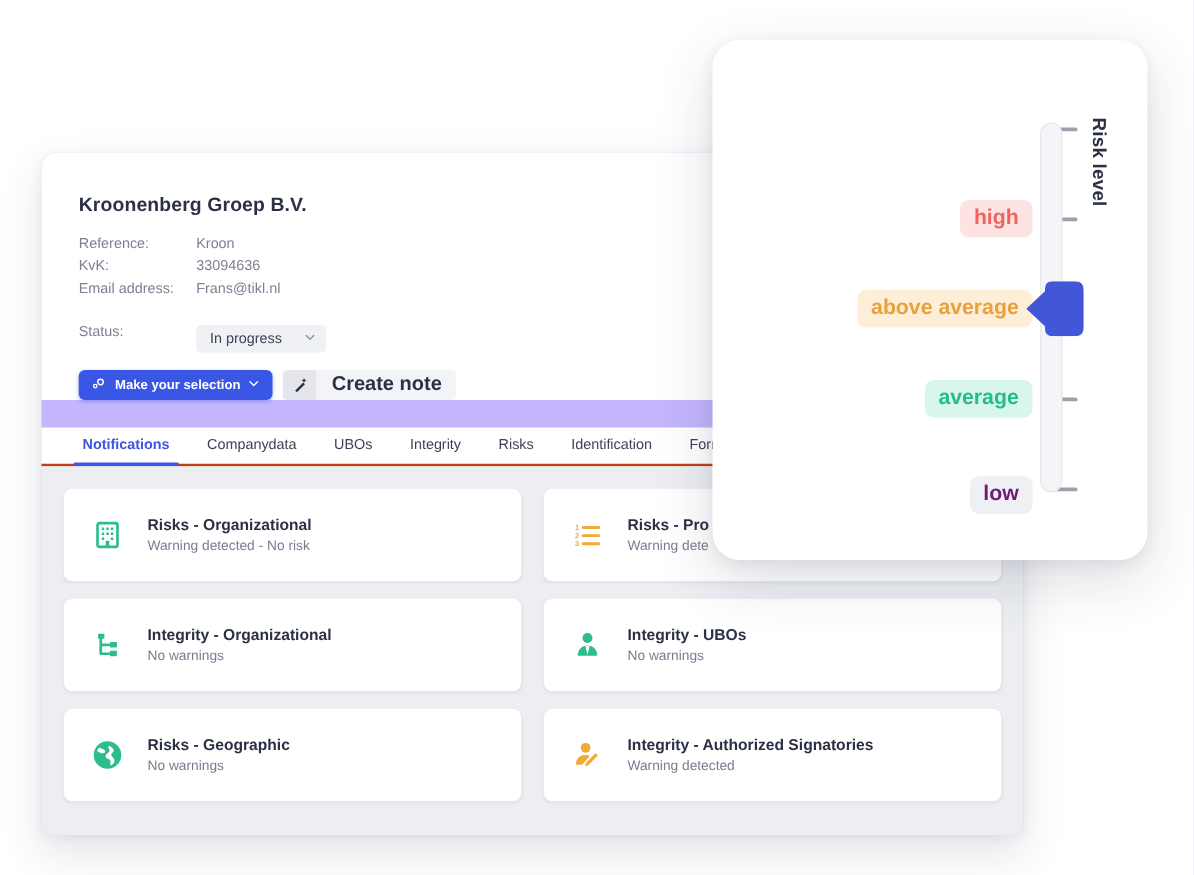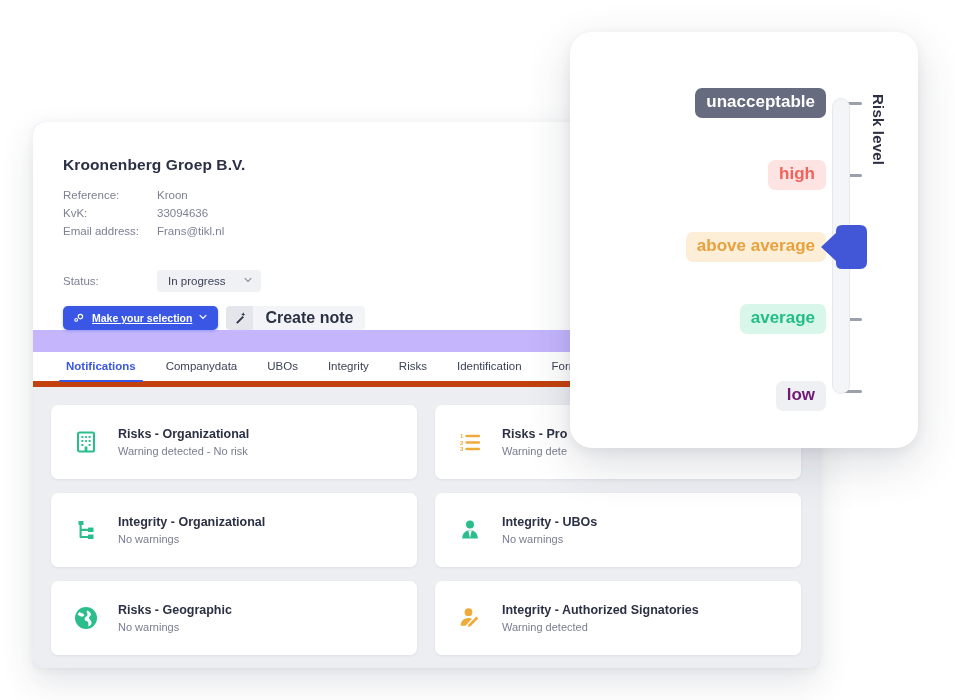--- a/index.html
+++ b/index.html
@@ -52,22 +52,21 @@
     display: flex;
     font-size: 11.5px;
     color: #7c8194;
     line-height: 18px;
   }
   .meta-label { width: 94px; flex: none; }
   .meta-value { color: #7c8194; }
 
   #status-row {
     display: flex;
-    align-items: center;
-    margin-top: 30px;
+    margin-top: 20px;
     font-size: 11.5px;
     color: #7c8194;
   }
   #status-label { width: 94px; flex: none; }
   #status-select {
     background: #f0f1f5;
     border-radius: 4px;
     padding: 5px 9px 5px 11px;
     display: flex;
     align-items: center;
@@ -94,21 +93,20 @@
     border-radius: 5px;
     height: 24px;
     display: flex;
     align-items: center;
     gap: 7px;
     padding: 0 11px;
     font-size: 10.5px;
     font-weight: bold;
     cursor: pointer;
     box-shadow: 0 1px 3px rgba(58,86,228,0.33);
-    text-decoration: underline;
   }
   #create-note-group {
     display: flex;
     align-items: stretch;
     height: 24px;
     border-radius: 4px;
     overflow: hidden;
   }
   #wand-box {
     background: #e4e6eb;
@@ -129,21 +127,21 @@
     cursor: pointer;
   }
 
   
   #tabs {
     display: flex;
     align-items: flex-end;
     gap: 0;
     padding: 0 18px;
     margin-top: 22px;
-    border-bottom: 6px solid #c2410c;
+    border-bottom: 2px solid #c2410c;
     background: #ffffff;
   }
   .tab {
     padding: 8px 15px 9px 15px;
     font-size: 11.5px;
     color: #3c4257;
     cursor: pointer;
     white-space: nowrap;
     position: relative;
     font-weight: normal;
@@ -463,21 +461,20 @@
 
       </div>
     </div>
   </div>
 </div>
 
 <div id="risk-panel">
   <div id="risk-scale">
 
     <div class="risk-level-row" id="lvl-0" style="top: 71px;">
-      <span class="risk-pill" id="pill-0" style="color: rgb(255, 255, 255); background: rgb(102, 107, 128);">unacceptable</span>
       <span class="risk-tick"></span>
     </div>
 
     <div class="risk-level-row" id="lvl-1" style="top: 143px;">
       <span class="risk-pill" id="pill-1" style="color: rgb(240, 99, 92); background: rgb(253, 228, 226);">high</span>
       <span class="risk-tick"></span>
     </div>
 
     <div class="risk-level-row" id="lvl-2" style="top: 215px;">
       <span class="risk-pill" id="pill-2" style="color: rgb(232, 161, 60); background: rgb(253, 238, 216);">above average</span>

